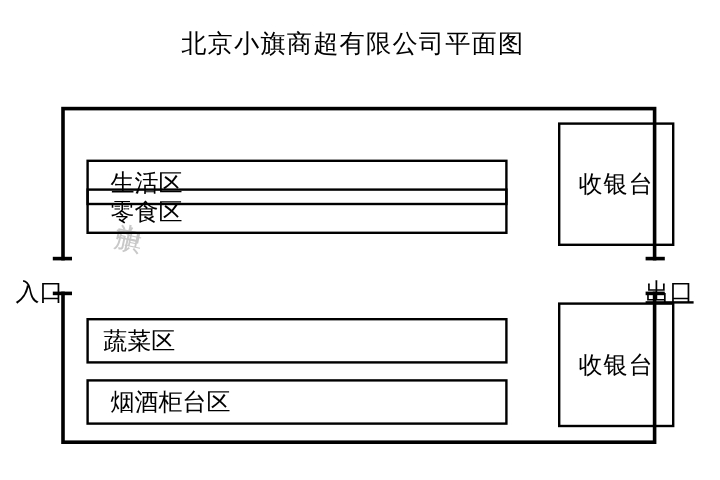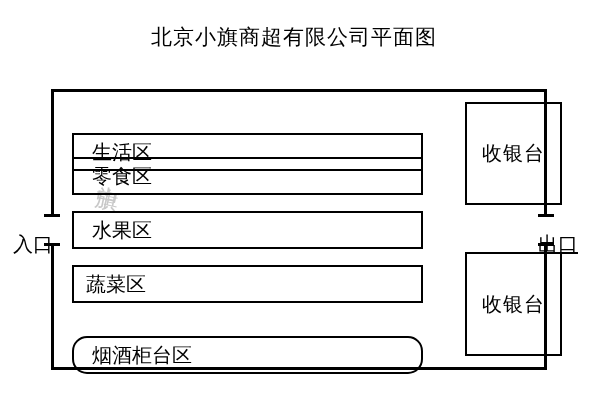--- a/index.html
+++ b/index.html
@@ -17,21 +17,21 @@
   }
   .zone{
     position:absolute;left:72px;width:351px;height:38px;
     border:2.5px solid #000;box-sizing:border-box;background:transparent;
     display:flex;align-items:center;padding-left:18px;font-size:20px;z-index:2;
   }
   .zone-life{top:89px;margin-top:44px;}
   .zone-snack{top:157px;}
   .zone-fruit{top:211px;}
   .zone-veg{top:265px;padding-left:12px;}
-  .zone-tobacco{top:336px;border-radius:15px;}
+  .zone-tobacco{top:316px;}
   .checkout{
     position:absolute;left:440px;width:97px;
     border:2.5px solid #000;box-sizing:border-box;background:transparent;
     display:flex;align-items:center;justify-content:center;
     font-size:20px;letter-spacing:1px;z-index:2;margin-left:25px;
   }
   .checkout-top{top:102px;height:103px;}
   .checkout-bottom{top:252px;height:104px;}
   .door-gap{
     position:absolute;top:217px;width:12px;height:26px;background:#ffffff;z-index:3;
@@ -68,23 +68,20 @@
   <div class="watermark">中旗</div>
 
   <div class="outline"></div>
 
   <div class="zone zone-life">
     <span>生活区</span>
   </div>
   <div class="zone zone-snack">
     <span>零食区</span>
   </div>
-  <div class="zone zone-fruit">
-    <span>水果区</span>
-  </div>
   <div class="zone zone-veg">
     <span>蔬菜区</span>
   </div>
   <div class="zone zone-tobacco">
     <span>烟酒柜台区</span>
   </div>
 
   <div class="checkout checkout-top">
     <span>收银台</span>
   </div>

